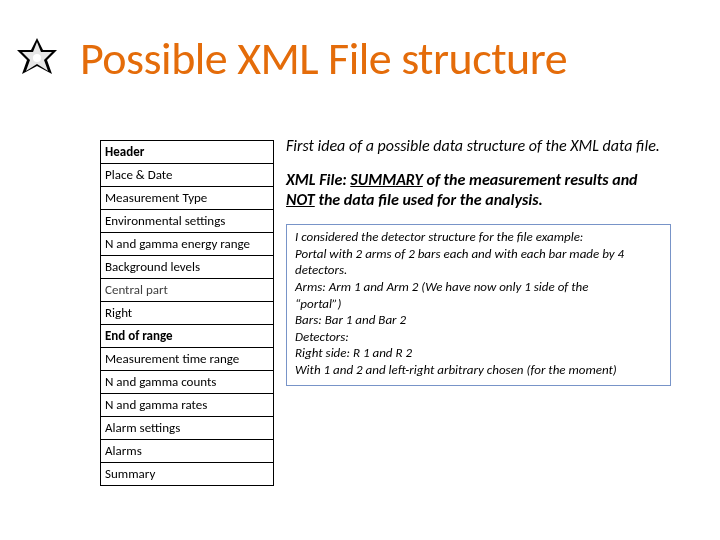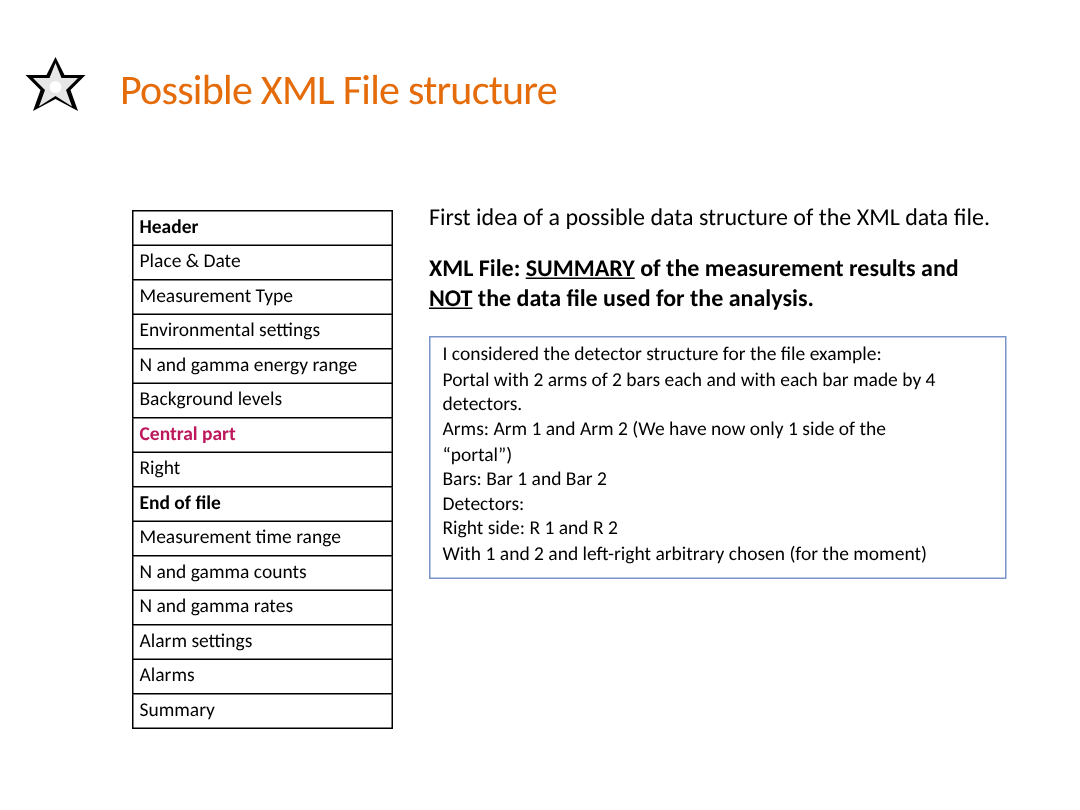--- a/index.html
+++ b/index.html
@@ -24,51 +24,51 @@
     width: 50px;
     height: 50px;
     display: flex;
     align-items: center;
     justify-content: center;
   }
   .title {
     position: absolute;
     left: 80px;
     top: 30px;
-    font-size: 28px;
+    font-size: 46px;
     color: #E46C0A;
     font-weight: 400;
     letter-spacing: -0.5px;
-    margin-top: 12px;
   }
   .table {
     position: absolute;
-    left: 88px;
+    left: 100px;
     top: 140px;
     width: 174px;
     border-collapse: collapse;
   }
   .table td {
     border: 1px solid #000;
     padding: 2px 4px 2px 4px;
     font-size: 13px;
     line-height: 1.3;
     color: #000;
     height: 18px;
   }
   .table td.bold { font-weight: 700; }
-  .table td.blue { color: #be185d; font-weight: 700; }
+  .table td.blue { color: #404040; font-weight: 400; }
   .body {
     position: absolute;
     left: 286px;
     top: 136px;
     width: 385px;
     font-size: 16px;
     color: #000;
     line-height: 1.25;
+    font-style: italic;
   }
   .para { margin-bottom: 14px; }
   .xml-line { font-weight: 700; }
   .xml-line .u { text-decoration: underline; }
   .xml-line .not { text-decoration: underline; display: inline-block; }
   .box {
     border: 1px solid #7894C8;
     padding: 4px 8px 6px 8px;
     margin-top: 6px;
     font-size: 13px;
@@ -110,21 +110,21 @@
         <tr>
           <td>Background levels</td>
         </tr>
         <tr>
           <td class="blue">Central part</td>
         </tr>
         <tr>
           <td>Right</td>
         </tr>
         <tr>
-          <td class="bold">End of file</td>
+          <td class="bold">End of range</td>
         </tr>
         <tr>
           <td>Measurement time range</td>
         </tr>
         <tr>
           <td>N and gamma counts</td>
         </tr>
         <tr>
           <td>N and gamma rates</td>
         </tr>

